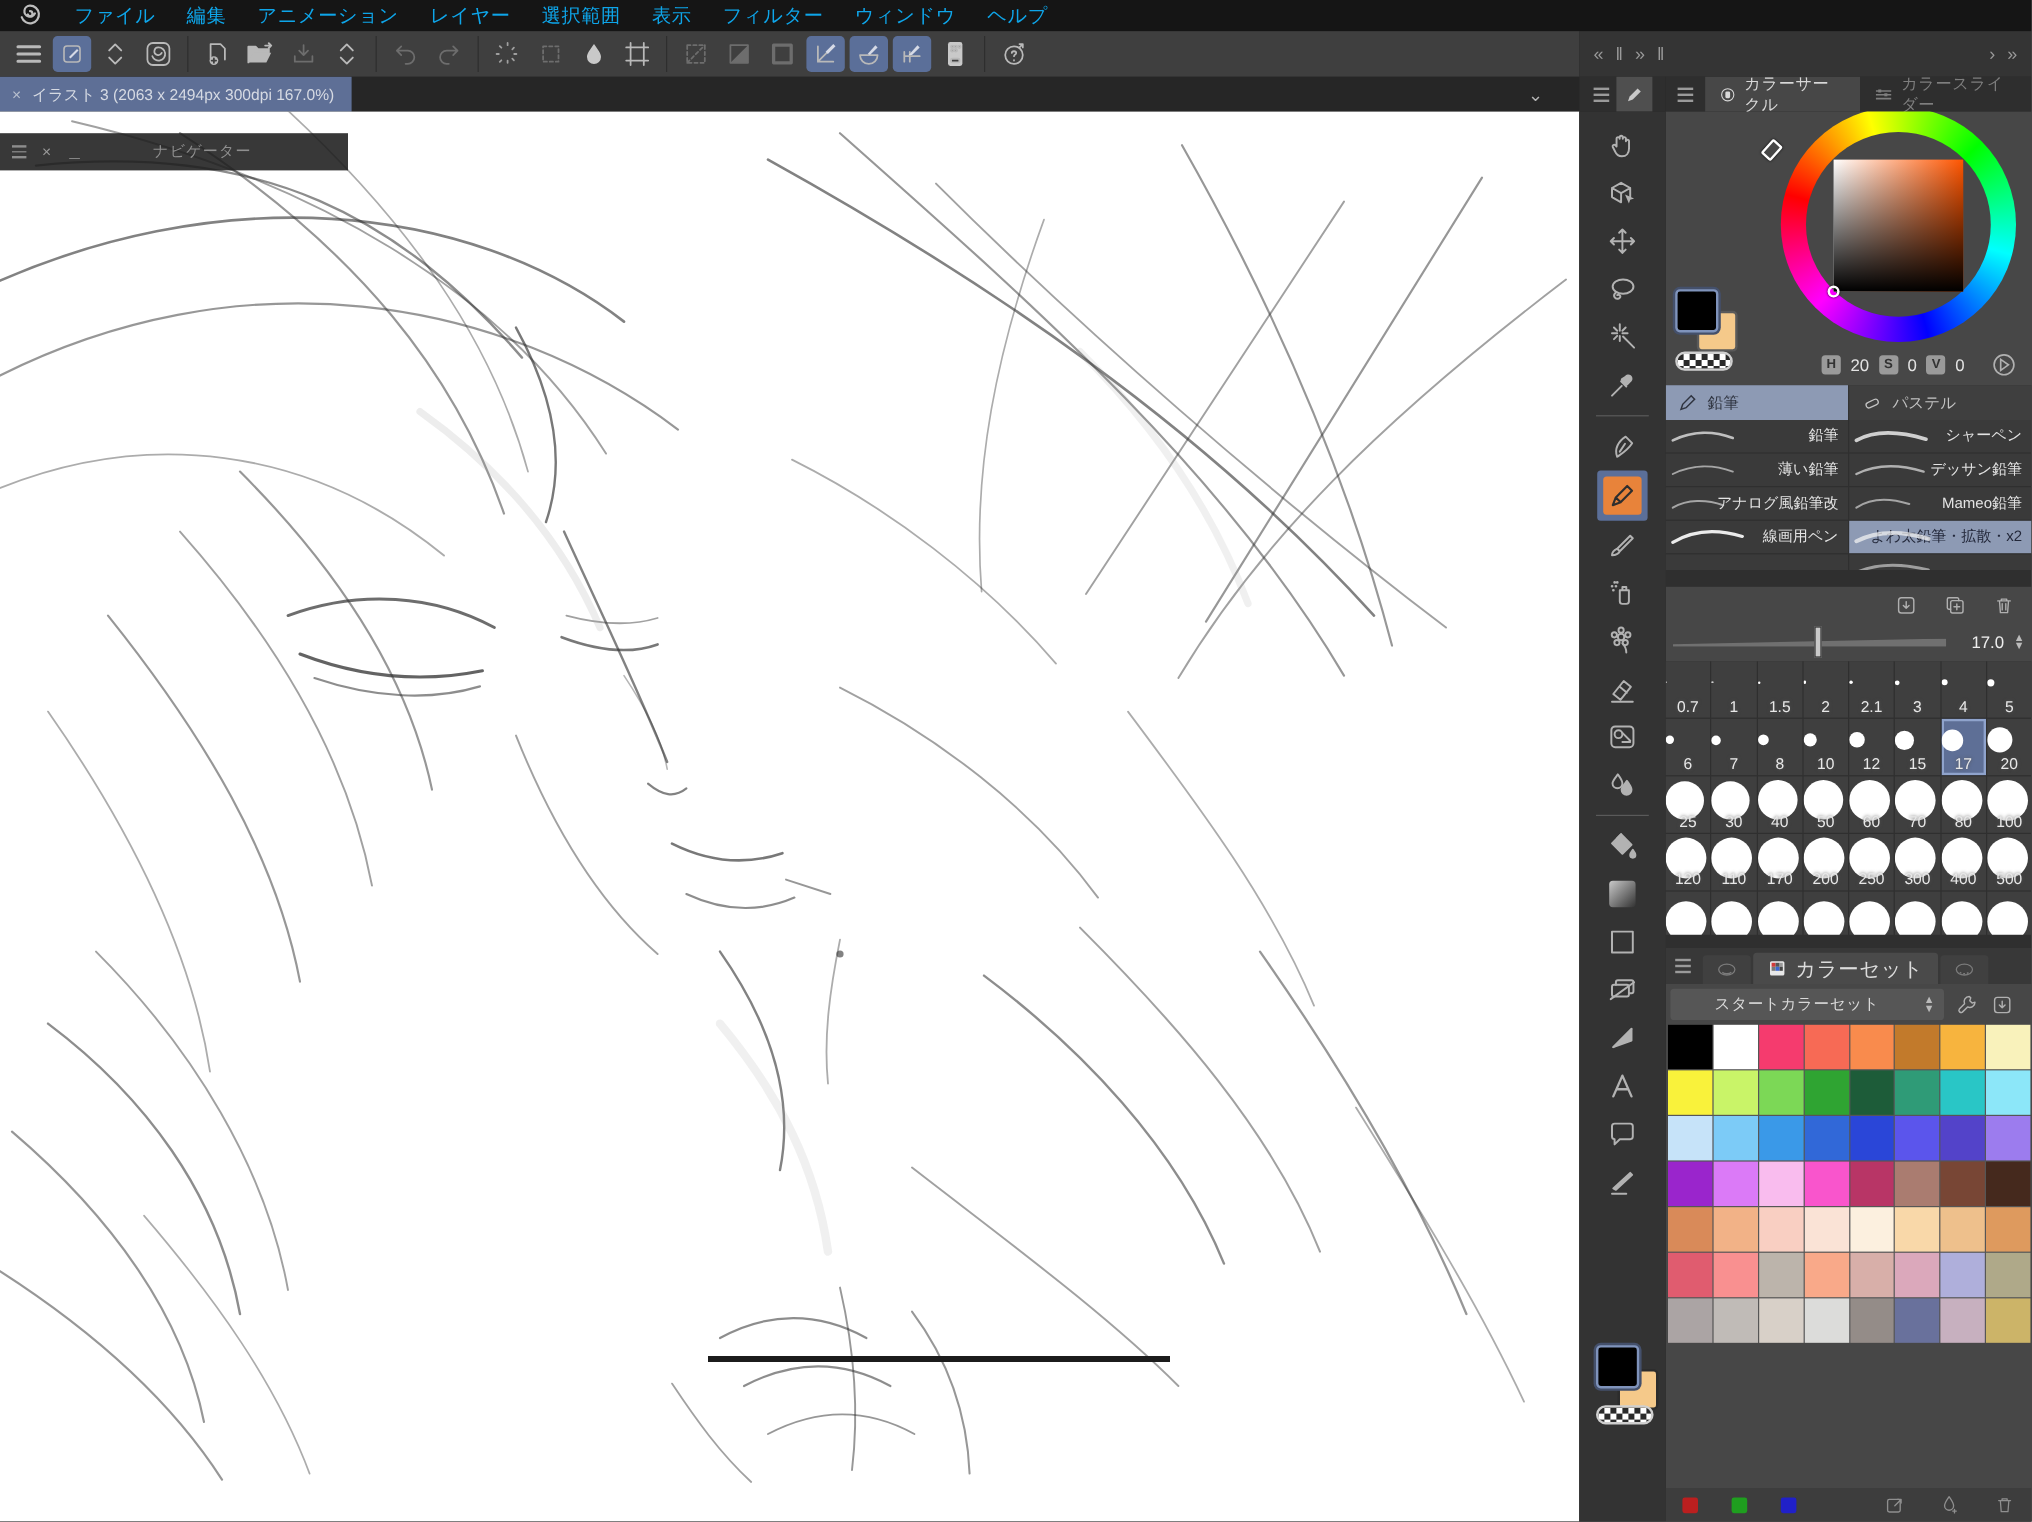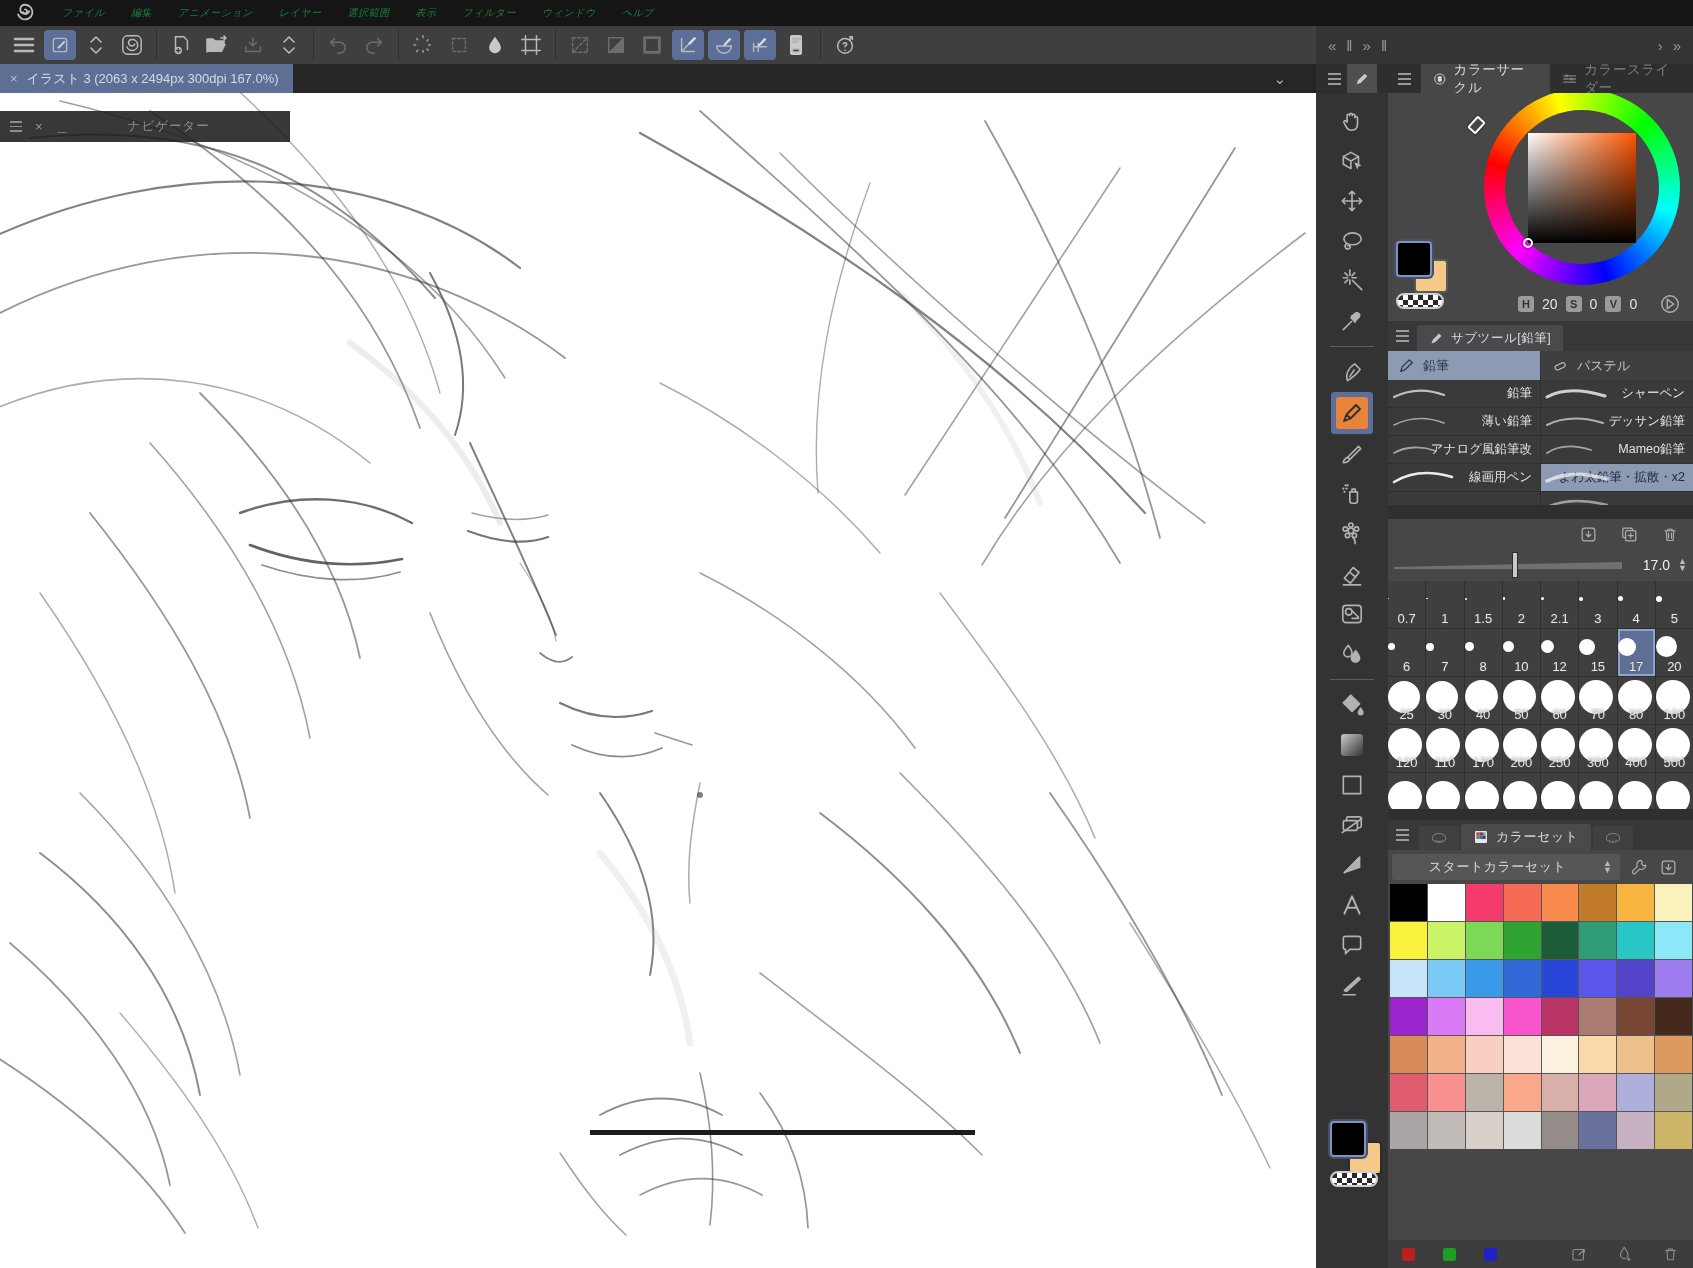--- a/index.html
+++ b/index.html
@@ -15,21 +15,21 @@
   .status-dots { position:absolute; left:50%; top:12px; transform:translateX(-50%); display:flex; gap:4px; }
   .status-dots i { width:4px; height:4px; border-radius:50%; background:#8e8e8e; }
   .status-right { margin-left:auto; display:flex; align-items:center; gap:7px; }
   .batt { width:25px; height:12px; border:1px solid #9a9a9a; border-radius:3px; position:relative; }
   .batt::after { content:""; position:absolute; left:1px; top:1px; bottom:1px; width:17px; background:#fff; border-radius:1px; }
   .batt::before { content:""; position:absolute; right:-4px; top:3px; width:2px; height:4px; background:#9a9a9a; border-radius:0 2px 2px 0; }
 
   
   .menubar { height:26px; background:#151515; display:flex; align-items:center; gap:26px; padding:0 14px; }
   .menubar .logo { width:22px; height:22px; }
-  .menubar .mi { color:#15803d; font-size:10px; cursor:default;font-style:italic; }
+  .menubar .mi { color:#0ea5e9; font-size:16px; cursor:default; }
 
   
   .cmdrow { height:38px; display:flex; }
   .cmdbar { width:1316px; background:#3f3f3f; display:flex; align-items:center; padding:0 6px; }
   .cbtn { width:32px; height:30px; margin:0 2px; border-radius:4px; display:flex; align-items:center; justify-content:center; }
   .cbtn.sel { background:#5b6f99; }
   .cbtn svg { stroke:#b9b9b9; fill:none; stroke-width:1.6; stroke-linecap:round; stroke-linejoin:round; }
   .cbtn.dim svg { stroke:#6d6d6d; }
   .csep { width:1px; height:30px; background:#2e2e2e; margin:0 6px; }
   .palhead { flex:1; background:#343434; display:flex; align-items:center; color:#9a9a9a; font-size:15px; padding:0 12px; gap:10px; }
@@ -135,21 +135,21 @@
   .scell.cut { height:36px; }
   .scell.cut .dot { margin-bottom:-14px; }
 
   
   .cstabs { height:30px; background:#383838; display:flex; align-items:flex-end; gap:2px; padding-left:6px; flex:none; }
   .cstabs .ham { display:flex; flex-direction:column; gap:3px; margin:0 8px 9px 2px; }
   .cstabs .ham i { width:13px; height:2px; background:#9a9a9a; }
   .icotab { width:40px; height:24px; background:#404040; border-radius:3px 3px 0 0; display:flex; align-items:center; justify-content:center; }
   .icotab svg { stroke:#7b7b7b; fill:none; stroke-width:1.4; }
   .cstab-on { height:26px; background:#4a4a4a; border-radius:3px 3px 0 0; display:flex; align-items:center; gap:7px;
-    padding:0 12px; font-size:13px; color:#dcdcdc; }
+    padding:0 12px; font-size:17px; color:#dcdcdc; }
   .csdroprow { height:34px; display:flex; align-items:center; gap:10px; padding:0 8px 0 4px; flex:none; }
   .csdrop { width:228px; height:26px; background:#565656; border-radius:3px; display:flex; align-items:center; font-size:13px; color:#d9d9d9; }
   .csdrop .lbl { flex:1; text-align:center; }
   .csdrop .stepper { padding-right:8px; }
   .csdroprow svg { stroke:#b0b0b0; fill:none; stroke-width:1.5; stroke-linecap:round; stroke-linejoin:round; }
   .swgrid { display:grid; grid-template-columns:repeat(8,1fr); grid-auto-rows:37px; gap:1px; background:#565656;
     margin:0 1px 0 2px; flex:none; }
   .swatch { background:#888; }
   .csfoot { margin-top:auto; height:28px; background:#3d3d3d; display:flex; align-items:center; gap:28px; padding:0 14px; flex:none; }
   .chip { width:13px; height:13px; border-radius:2px; }
@@ -616,33 +616,20 @@
           <span>0</span>
           <span class="badge">V</span>
           <span>0</span>
           <svg class="mixer" width="22" height="22" viewBox="0 0 24 24">
             <circle cx="12" cy="12" r="9" stroke="#b0b0b0" fill="none" stroke-width="1.5"></circle>
               <path d="M9 7 l7 5 -7 5 z" stroke="#b0b0b0" fill="none" stroke-width="1.5"></path>
           </svg>
         </div>
       </div>
 
-      <div class="phead">
-        <span class="ham">
-            <i></i>
-            <i></i>
-            <i></i>
-          </span>
-        <span class="tab">
-          <svg width="15" height="15" viewBox="0 0 24 24">
-              <path d="M4 20 L6 14 L16 4 l4 4 -10 10 z" fill="#c9c9c9"></path>
-            </svg>
-          <span class="jp">サブツール[鉛筆]</span>
-        </span>
-      </div>
       <div class="subtabs">
         <span class="stab on">
           <svg width="17" height="17" viewBox="0 0 24 24">
               <path d="M4 20 L6 14 L16 4 l4 4 -10 10 z" fill="none" stroke="#2f3440" stroke-width="1.8"></path>
             </svg>
           <span>鉛筆</span>
         </span>
         <span class="stab off">
           <svg width="18" height="16" viewBox="0 0 24 24">
               <rect x="4" y="9" width="16" height="7" rx="3.5" transform="rotate(-25 12 12)" fill="none" stroke="#c3c3c3" stroke-width="1.6"></rect>

